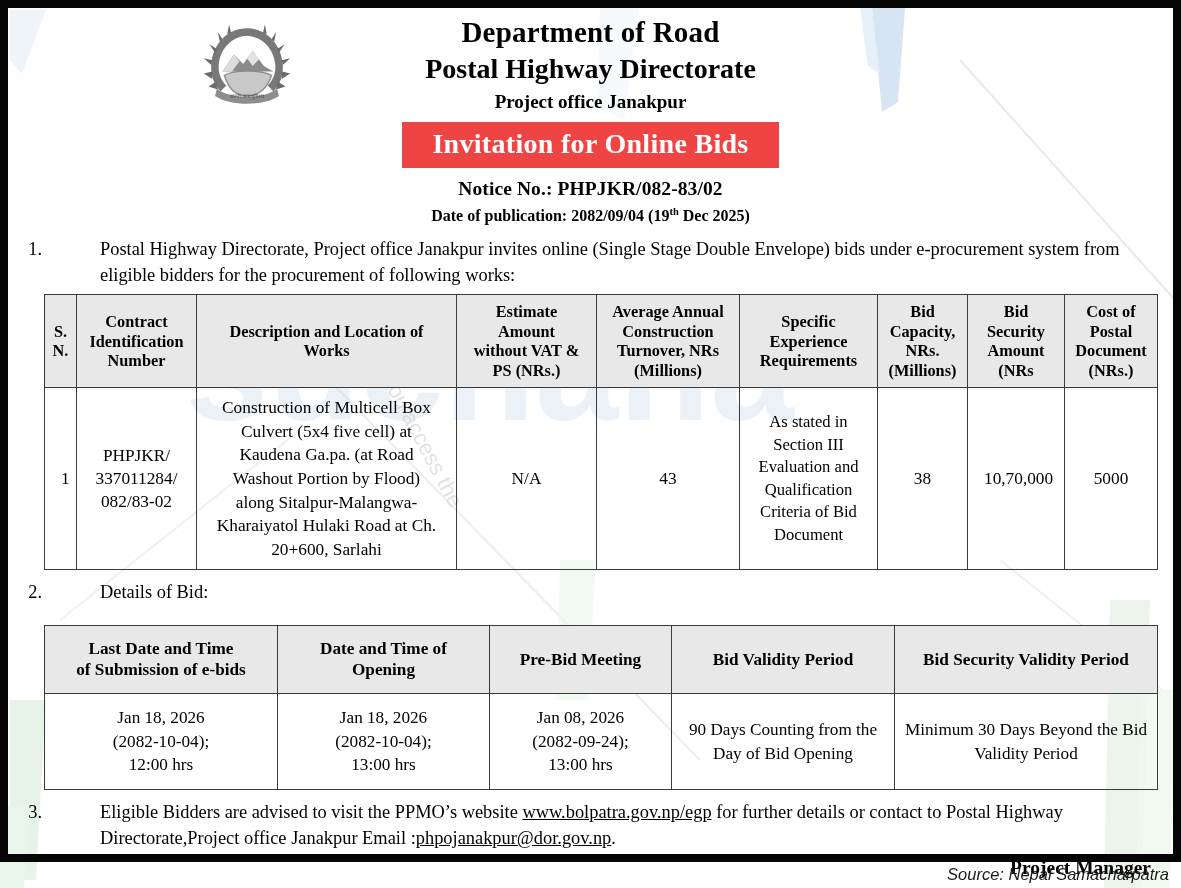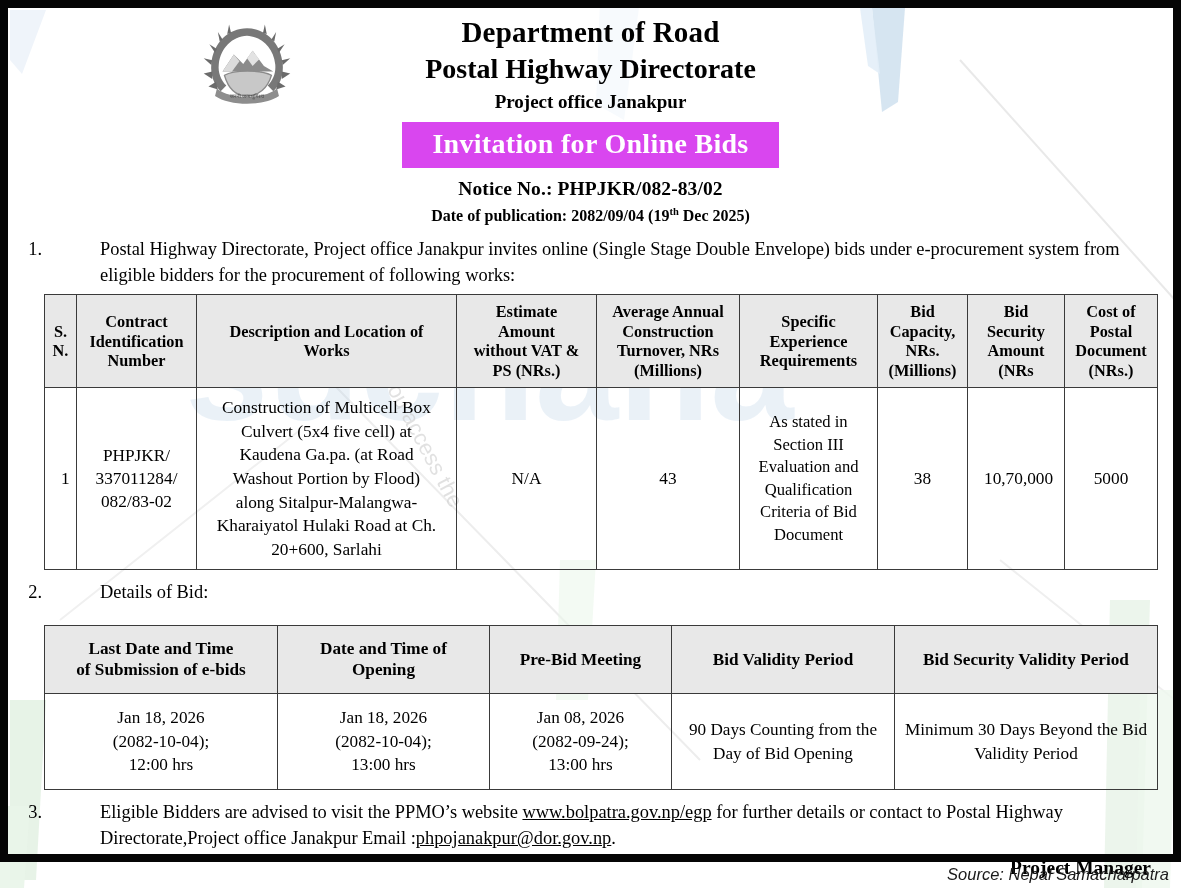--- a/index.html
+++ b/index.html
@@ -28,21 +28,21 @@
 
   
   .hdr{position:relative;text-align:center;padding-top:8px;}
   .emblem{position:absolute;left:178px;top:8px;width:94px;height:96px;}
   .org1{font-size:29px;font-weight:bold;line-height:1.12;letter-spacing:.2px;}
   .org2{font-size:28px;font-weight:bold;line-height:1.18;margin-top:4px;}
   .org3{font-size:19px;font-weight:bold;line-height:1.2;margin-top:5px;}
 
   .banner-wrap{margin-top:9px;display:flex;justify-content:center;}
   .banner{
-    background:#d946ef;color:#fff;
+    background:#ef4444;color:#fff;
     font-size:28px;font-weight:bold;
     padding:7px 30px 9px 30px;
     letter-spacing:.3px;
     line-height:1.05;
   }
   .notice-no{font-size:19.5px;font-weight:bold;margin-top:10px;letter-spacing:.1px;}
   .pub-date{font-size:16px;font-weight:bold;margin-top:6px;}
   .pub-date sup{font-size:10.5px;vertical-align:super;}
 
   

